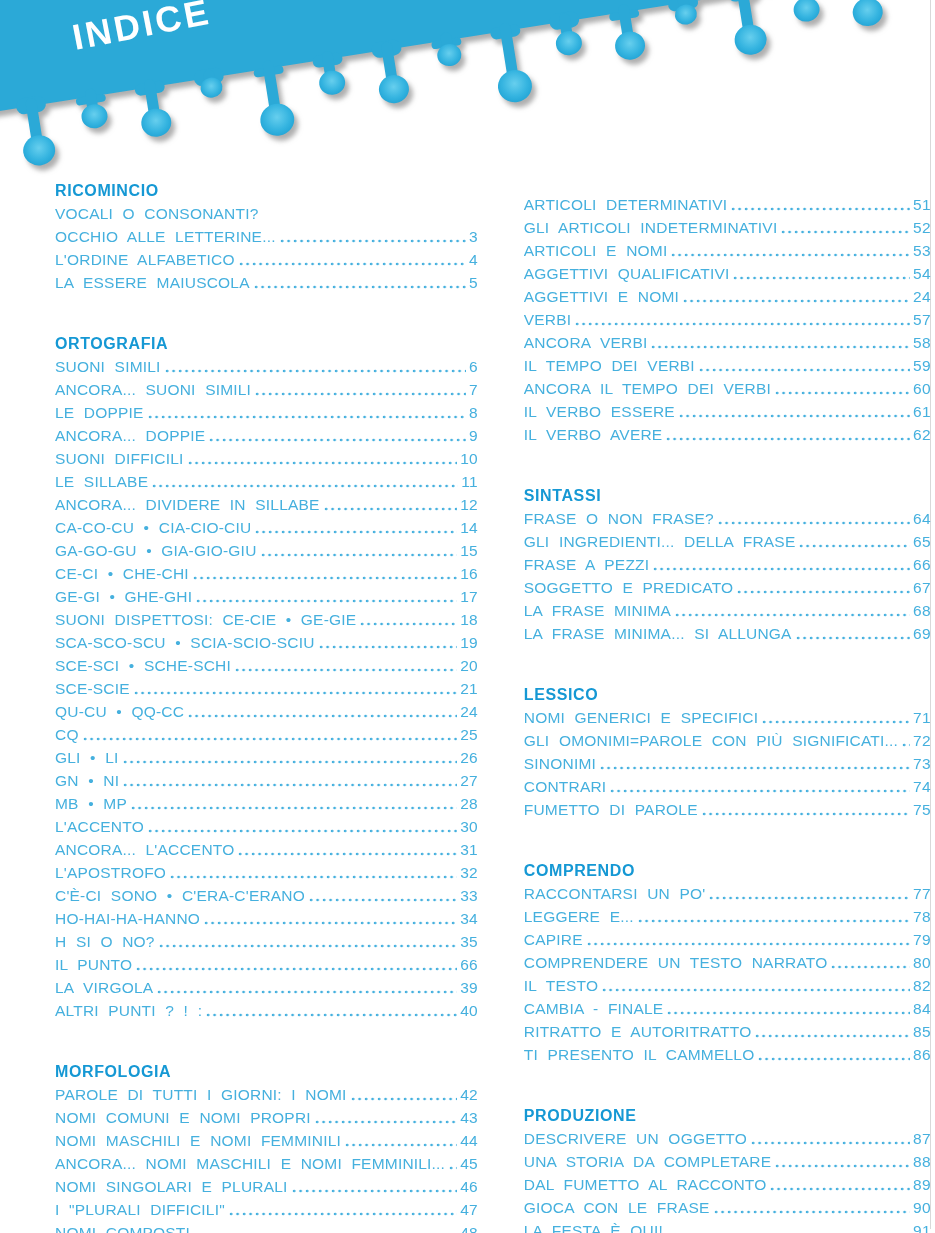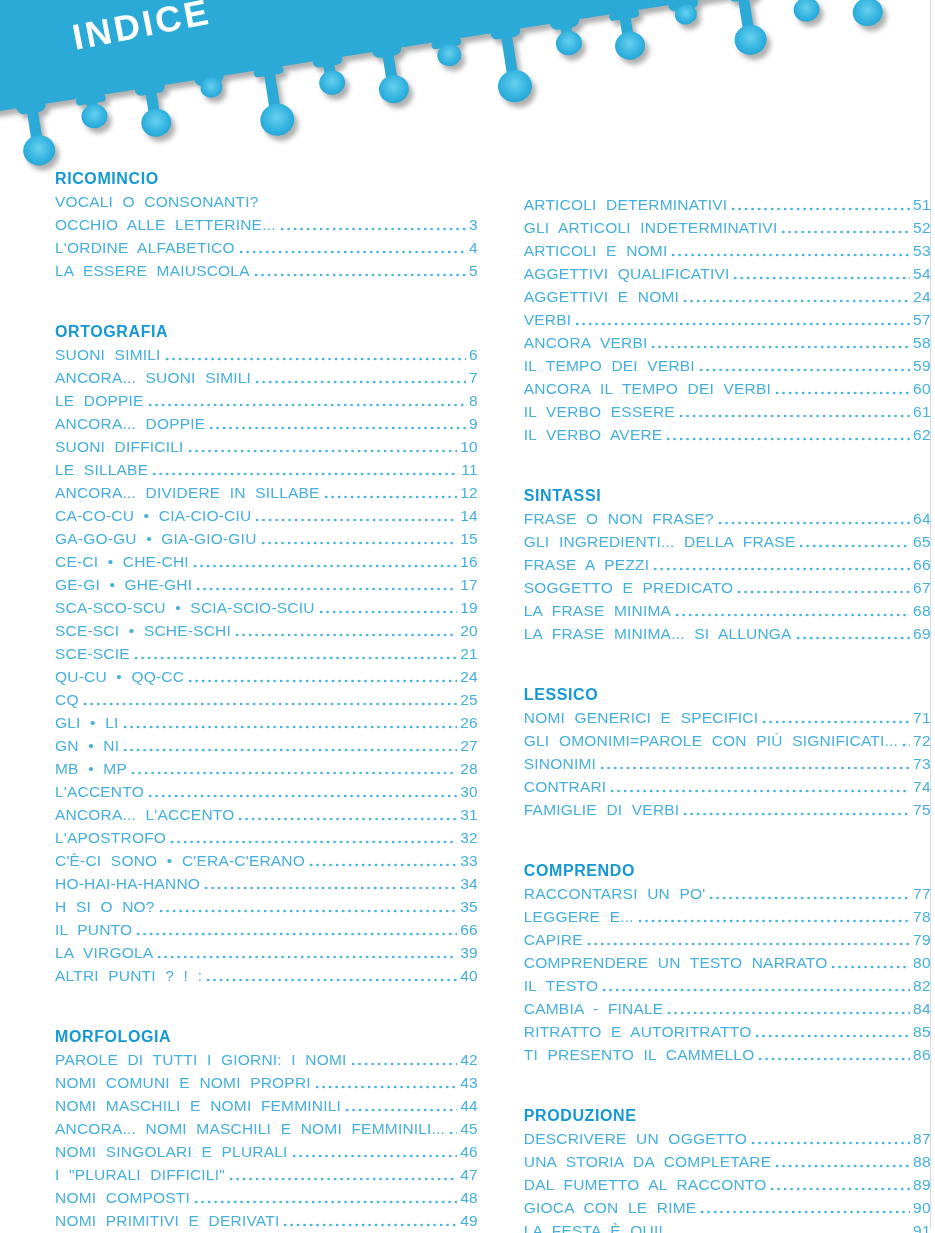--- a/index.html
+++ b/index.html
@@ -39,21 +39,21 @@
     position:absolute;border-radius:50%;
     background:radial-gradient(circle at 50% 42%, var(--ballhi) 0%, #35b4e0 50%, #1fa2d4 82%, #1b9cce 100%);
   }
   
   .content{
     position:absolute;top:163px;left:55px;width:824px;
     display:grid;grid-template-columns:1fr 1fr;column-gap:46px;
     color:var(--entry);
   }
   .toc-section{margin-top:38px;}
-  .toc-section:first-child{margin-top:4px;}
+  .toc-section:first-child{margin-top:16px;}
   .col-right .toc-section:first-child{margin-top:30px;}
   .sec-head{
     color:var(--head);font-weight:bold;font-size:16px;line-height:23px;
     letter-spacing:.6px;
   }
   .toc-row{
     display:flex;align-items:baseline;line-height:23px;font-size:15.5px;
     letter-spacing:.2px;word-spacing:5px;white-space:nowrap;
   }
   .toc-row .lbl{flex:0 1 auto;overflow:hidden;}
@@ -196,20 +196,25 @@
             <span class="lbl">CE-CI • CHE-CHI</span>
             <span class="leader"></span>
             <span class="pg">16</span>
           </div>
           <div class="toc-row">
             <span class="lbl">GE-GI • GHE-GHI</span>
             <span class="leader"></span>
             <span class="pg">17</span>
           </div>
           <div class="toc-row">
+            <span class="lbl">SUONI DISPETTOSI: CE-CIE • GE-GIE</span>
+            <span class="leader"></span>
+            <span class="pg">18</span>
+          </div>
+          <div class="toc-row">
             <span class="lbl">SCA-SCO-SCU • SCIA-SCIO-SCIU</span>
             <span class="leader"></span>
             <span class="pg">19</span>
           </div>
           <div class="toc-row">
             <span class="lbl">SCE-SCI • SCHE-SCHI</span>
             <span class="leader"></span>
             <span class="pg">20</span>
           </div>
           <div class="toc-row">
@@ -439,21 +444,21 @@
             <span class="lbl">SINONIMI</span>
             <span class="leader"></span>
             <span class="pg">73</span>
           </div>
           <div class="toc-row">
             <span class="lbl">CONTRARI</span>
             <span class="leader"></span>
             <span class="pg">74</span>
           </div>
           <div class="toc-row">
-            <span class="lbl">FAMIGLIE DI VERBI</span>
+            <span class="lbl">FUMETTO DI PAROLE</span>
             <span class="leader"></span>
             <span class="pg">75</span>
           </div>
         </div>
         <div class="toc-section">
           <div class="sec-head">COMPRENDO</div>
           <div class="toc-row">
             <span class="lbl">RACCONTARSI UN PO'</span>
             <span class="leader"></span>
             <span class="pg">77</span>
@@ -505,21 +510,21 @@
             <span class="lbl">UNA STORIA DA COMPLETARE</span>
             <span class="leader"></span>
             <span class="pg">88</span>
           </div>
           <div class="toc-row">
             <span class="lbl">DAL FUMETTO AL RACCONTO</span>
             <span class="leader"></span>
             <span class="pg">89</span>
           </div>
           <div class="toc-row">
-            <span class="lbl">GIOCA CON LE RIME</span>
+            <span class="lbl">GIOCA CON LE FRASE</span>
             <span class="leader"></span>
             <span class="pg">90</span>
           </div>
           <div class="toc-row">
             <span class="lbl">LA FESTA È QUI!</span>
             <span class="leader"></span>
             <span class="pg">91</span>
           </div>
         </div>
         <div class="toc-row row-bold">

